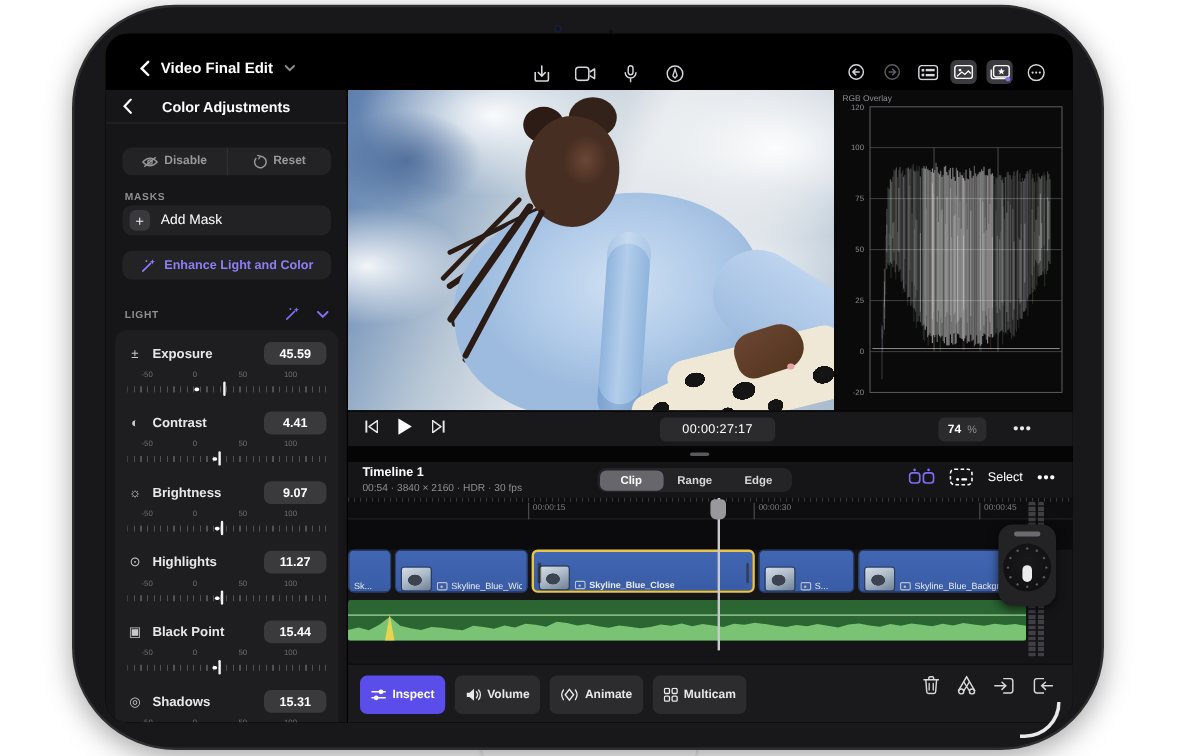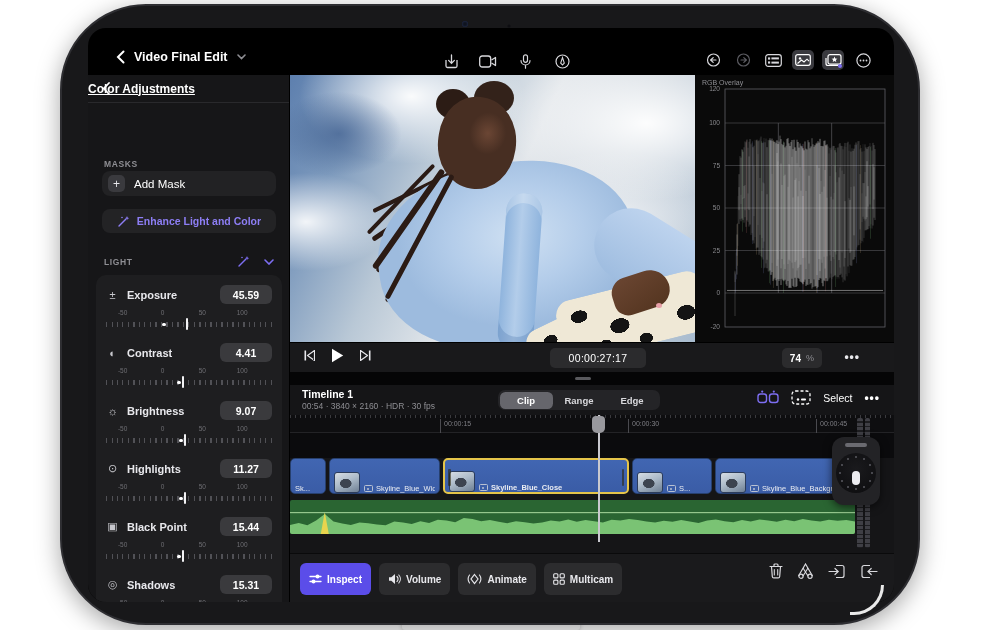--- a/index.html
+++ b/index.html
@@ -27,21 +27,21 @@
   .dim { color:#5c5c62; }
   
   .sidebar { position:absolute; left:0; top:47px; width:202px; height:527px; background:#161618; border-right:1px solid #000; overflow:hidden; }
   .preview { position:absolute; left:202px; top:47px; width:405px; height:267px; overflow:hidden; background:#9db2c8; }
   .scope { position:absolute; left:607px; top:47px; width:199px; height:267px; background:#0a0a0a; }
   .transport { position:absolute; left:202px; top:314px; width:604px; height:30px; background:#19191b; border-top:1px solid #000; }
   .tl-gap { position:absolute; left:202px; top:344px; width:604px; height:13px; background:#050506; }
   .tl-handle { position:absolute; left:487px; top:349px; width:16px; height:3px; border-radius:2px; background:#5a5a5e; }
   .timeline { position:absolute; left:202px; top:357px; width:604px; height:217px; background:#151517; }
   
-  .sb-header { position:relative; height:28px; border-bottom:1px solid #29292c; display:flex; align-items:center; justify-content:flex-start; color:#fff;text-decoration:underline; }
+  .sb-header { position:relative; height:28px; border-bottom:1px solid #29292c; display:flex; align-items:center; justify-content:center; color:#fff; }
   .sb-header .chev { position:absolute; left:14px; top:7px; color:#fff; }
   .sb-title { font-size:12px; font-weight:700; }
   .pill { position:absolute; left:14px; top:48px; width:174px; height:23px; background:#232325; border-radius:8px; display:flex; }
   .pill .half { flex:1; display:flex; align-items:center; justify-content:center; gap:5px; color:#98989d; font-size:10px; font-weight:600; }
   .pill .half:first-child { border-right:1px solid #303034; }
   .sb-label { position:absolute; left:16px; font-size:8.5px; font-weight:700; letter-spacing:.6px; color:#8e8e93; }
   .addmask { position:absolute; left:14px; top:96px; width:174px; height:25px; background:#222224; border-radius:8px; display:flex; align-items:center; gap:9px; padding-left:6px; color:#fff; font-size:11.5px; }
   .plusbox { width:17px; height:17px; background:#3a3a3e; border-radius:5px; display:flex; align-items:center; justify-content:center; color:#e8e8ec; font-size:12px; }
   .enhance { position:absolute; left:14px; top:134px; width:174px; height:24px; background:#232325; border-radius:8px; display:flex; align-items:center; justify-content:center; gap:7px; color:#8d7ef5; font-size:10.5px; font-weight:600; }
   .lightrow { position:absolute; left:16px; top:180px; width:170px; display:flex; align-items:center; color:#8e8e93; }
@@ -236,20 +236,37 @@
             </span>
         </div>
       </div>
 
       <div class="sidebar">
         <div class="sb-header">
           <svg class="chev ic" width="8" height="13" viewBox="0 0 8 13">
               <path d="M7 1 L1.8 6.5 L7 12" stroke="#fff" stroke-width="1.8" fill="none" stroke-linecap="round"></path>
             </svg>
           <span class="sb-title">Color Adjustments</span>
+        </div>
+        <div class="pill">
+          <div class="half">
+            <svg class="ic" width="14" height="10" viewBox="0 0 14 10">
+                <path d="M1 5 Q7 -1.5 13 5 Q7 11.5 1 5 Z" stroke="#98989d" fill="none" stroke-width="1.1"></path>
+                <circle cx="7" cy="5" r="1.8" stroke="#98989d" fill="none" stroke-width="1.1"></circle>
+                <path d="M2.2 9 L11.8 1" stroke="#98989d" stroke-width="1.2"></path>
+              </svg>
+            <span>Disable</span>
+          </div>
+          <div class="half">
+            <svg class="ic" width="12" height="12" viewBox="0 0 12 12">
+                <path d="M2.6 2.6 A4.8 4.8 0 1 0 6 1.2" stroke="#98989d" fill="none" stroke-width="1.2"></path>
+                <path d="M6 1.2 L3.6 0.4 M6 1.2 L4.6 3.3" stroke="#98989d" fill="none" stroke-width="1.1" stroke-linecap="round"></path>
+              </svg>
+            <span>Reset</span>
+          </div>
         </div>
         <div class="sb-label" style="top:84px">MASKS</div>
         <div class="addmask">
           <span class="plusbox">+</span>
           <span>Add Mask</span>
         </div>
         <div class="enhance">
           <svg class="ic" width="13" height="13" viewBox="0 0 13 13">
               <path d="M2 11 L8.5 4.5" stroke="#8d7ef5" stroke-width="1.4" stroke-linecap="round"></path>
               <path d="M10 1 l0.6 1.6 L12.2 3.2 l-1.6 0.6 L10 5.4 l-0.6-1.6 L7.8 3.2 l1.6-0.6 Z" fill="#8d7ef5"></path>

